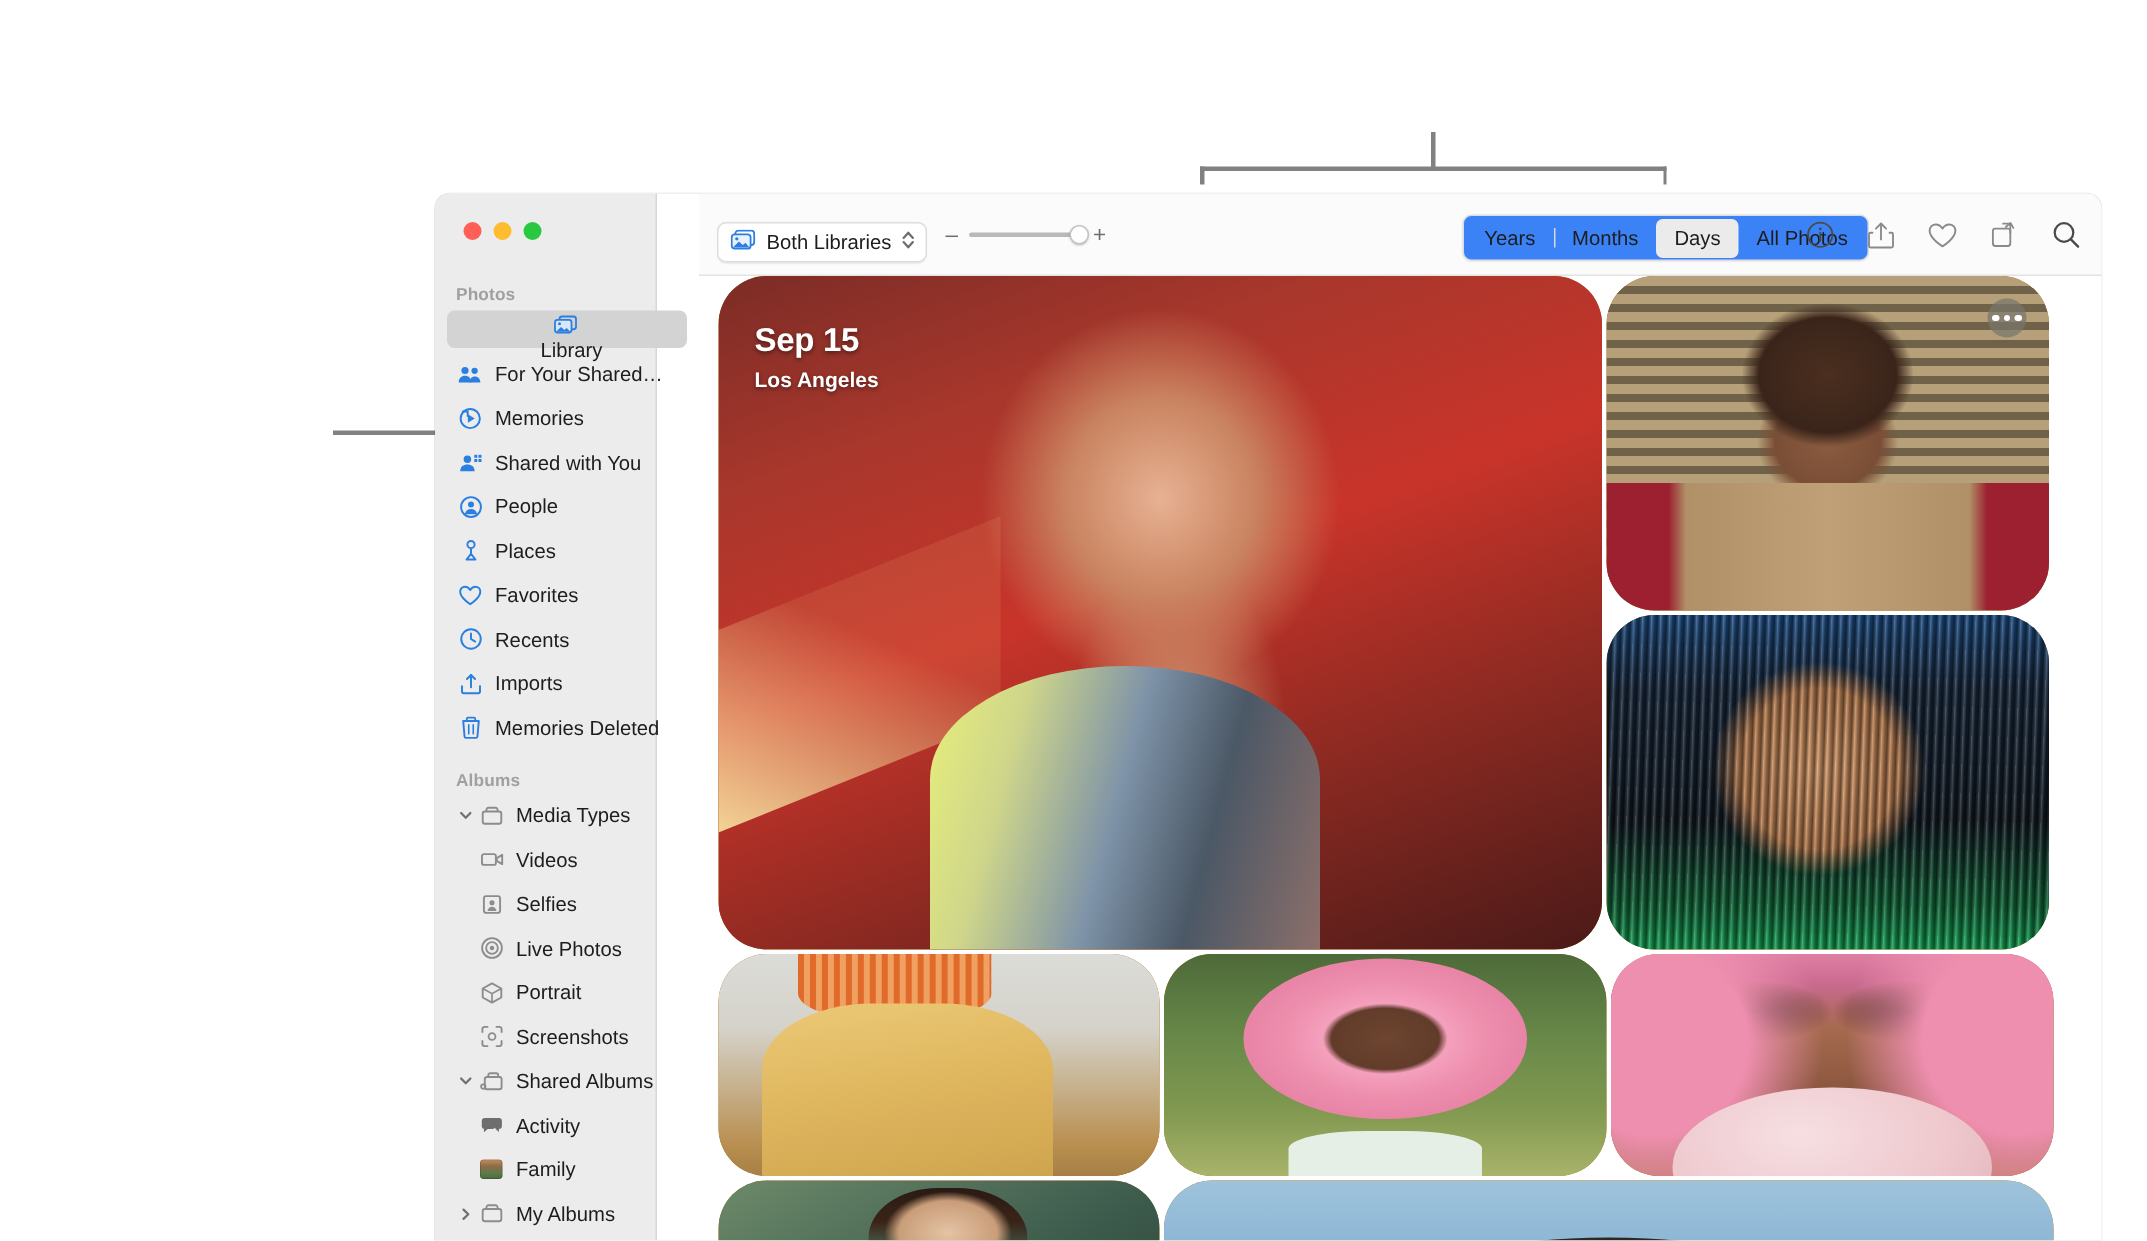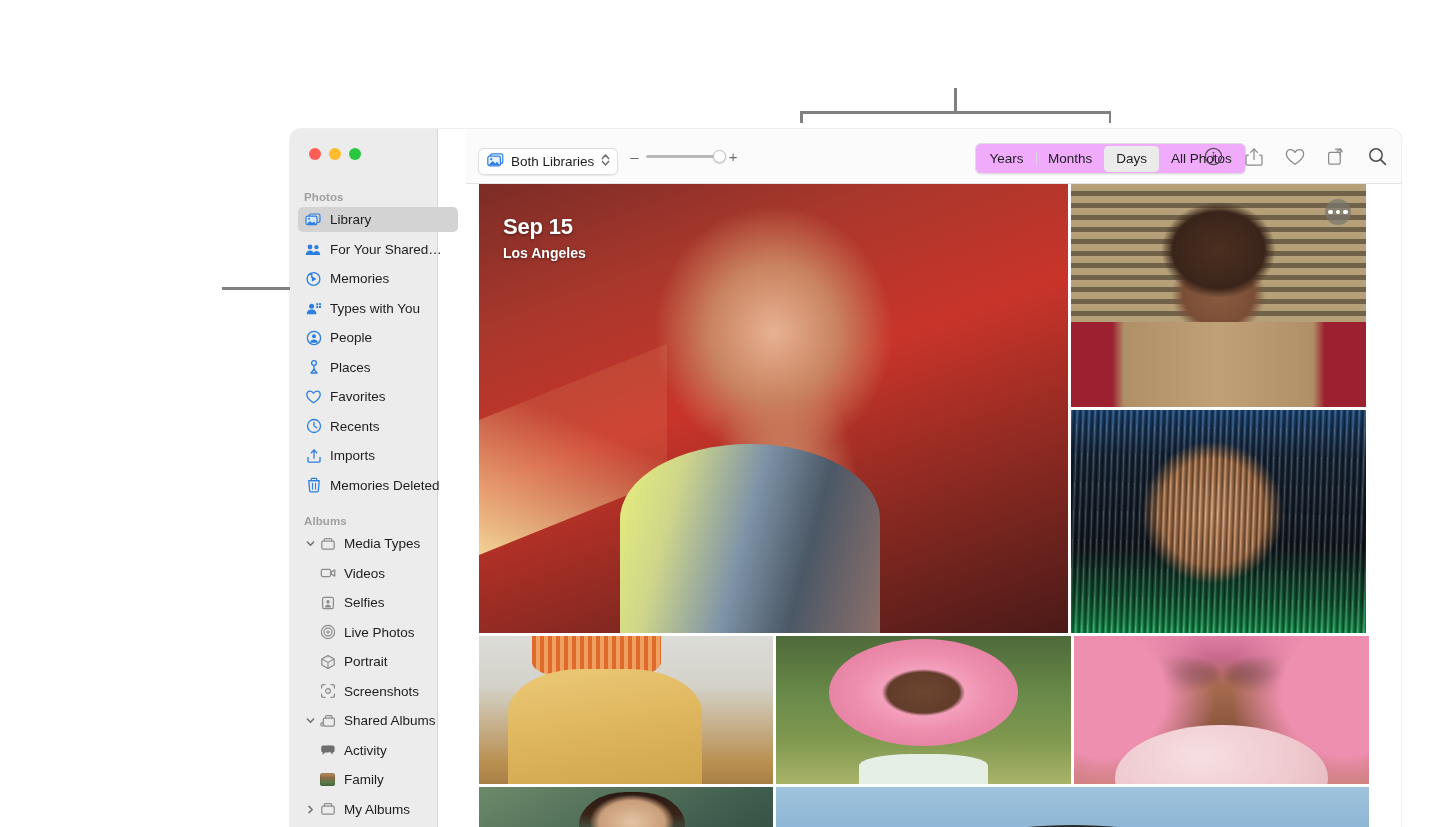--- a/index.html
+++ b/index.html
@@ -62,21 +62,21 @@
   .section-header {
     font-size: 11.5px; font-weight: 700; color: #a0a0a0;
     padding: 0 0 4px 14px; letter-spacing: 0.1px;
   }
   .sb-item {
     display: flex; align-items: center;
     height: 25px; margin: 0 8px 4.5px 8px;
     padding-left: 6px; border-radius: 5px;
     font-size: 13.5px; color: #1d1d1f; white-space: nowrap;
   }
-  .sb-item.selected { background: #d3d3d3; }
+  .sb-item.selected { background: #d3d3d3; flex-direction: column; }
   .sb-item .ico {
     width: 19px; height: 16px; display: inline-flex;
     align-items: center; justify-content: center;
     margin-right: 7px; flex: 0 0 19px;
   }
   .sb-item.indent1 { padding-left: 20px; }
   .sb-item .twisty {
     width: 12px; flex: 0 0 12px; display: inline-flex;
     align-items: center; justify-content: center;
     color: #6e6e6e; font-size: 9px; margin-right: 2px;
@@ -103,21 +103,21 @@
   .zs-track { position: relative; width: 76px; height: 3px; background: #b9b9b9; border-radius: 2px; }
   .zs-knob {
     position: absolute; right: -4px; top: -5px;
     width: 13px; height: 13px; border-radius: 50%;
     background: #fff; border: 0.5px solid #c4c4c4;
     box-shadow: 0 0.5px 1.5px rgba(0,0,0,0.25);
   }
   #segmented {
     position: absolute; left: 509px; top: 14px;
     display: flex; align-items: center; height: 31px;
-    background: #f0abfc; border: 0.5px solid #dedede; border-radius: 6px;
+    background: #3b82f6; border: 0.5px solid #dedede; border-radius: 6px;
     box-shadow: 0 0.5px 1px rgba(0,0,0,0.07);
     padding: 1.5px;
     justify-content: space-between;
   }
   .seg {
     position: relative; height: 100%; display: flex; align-items: center;
     padding: 0 12px; font-size: 13.5px; color: #1d1d1f; border-radius: 4.5px;
     white-space: nowrap;
   }
   .seg.active { background: #ebebeb; }
@@ -130,21 +130,21 @@
   .tb-icon { width: 20px; height: 20px; display: flex; align-items: center; justify-content: center; }
 
   
   #content {
     position: absolute; left: 176px; top: 55px; right: 0; bottom: 0;
     background: #fff; overflow: hidden;
   }
   #grid { position: absolute; left: 13px; top: 0; right: 11px; top: 0; }
 
   .row { display: flex; }
-  .ph { position: relative; overflow: hidden; background: #a16207; }
+  .ph { position: relative; overflow: hidden; background: #a16207; border-radius: 32px; }
 
   .hero-overlay { position: absolute; left: 24px; top: 30px; color: #fff; text-shadow: 0 1px 3px rgba(0,0,0,0.45); }
   .hero-date { font-size: 22px; font-weight: 700; letter-spacing: -0.2px; }
   .hero-loc { font-size: 14px; font-weight: 700; margin-top: 5px; }
 
   .more-btn {
     position: absolute; right: 15px; top: 15px;
     width: 26px; height: 26px; border-radius: 50%;
     background: rgba(120,118,108,0.72);
     display: flex; align-items: center; justify-content: center; gap: 3px;
@@ -326,21 +326,21 @@
             <span class="ico">
               <svg width="17" height="15" viewBox="0 0 17 15">
                 <circle cx="6.6" cy="5.2" r="2.5" fill="#2b7fe0"></circle>
                 <path d="M1.8 13.2 C1.8 9.9 3.9 8.6 6.6 8.6 C9.3 8.6 11.4 9.9 11.4 13.2 Z" fill="#2b7fe0"></path>
                 <rect x="11.2" y="2.2" width="2" height="2" fill="#2b7fe0"></rect>
                 <rect x="14" y="2.2" width="2" height="2" fill="#2b7fe0"></rect>
                 <rect x="11.2" y="5" width="2" height="2" fill="#2b7fe0"></rect>
                 <rect x="14" y="5" width="2" height="2" fill="#2b7fe0"></rect>
               </svg>
             </span>
-            <span>Types with You</span>
+            <span>Shared with You</span>
           </div>
           <div class="sb-item">
             <span class="ico">
               <svg width="16" height="16" viewBox="0 0 16 16">
                 <circle cx="8" cy="8" r="6.6" fill="none" stroke="#2b7fe0" stroke-width="1.3"></circle>
                 <circle cx="8" cy="6.3" r="2" fill="#2b7fe0"></circle>
                 <path d="M3.9 12.8 C4.4 10.5 6 9.4 8 9.4 C10 9.4 11.6 10.5 12.1 12.8 Z" fill="#2b7fe0"></path>
               </svg>
             </span>
             <span>People</span>

